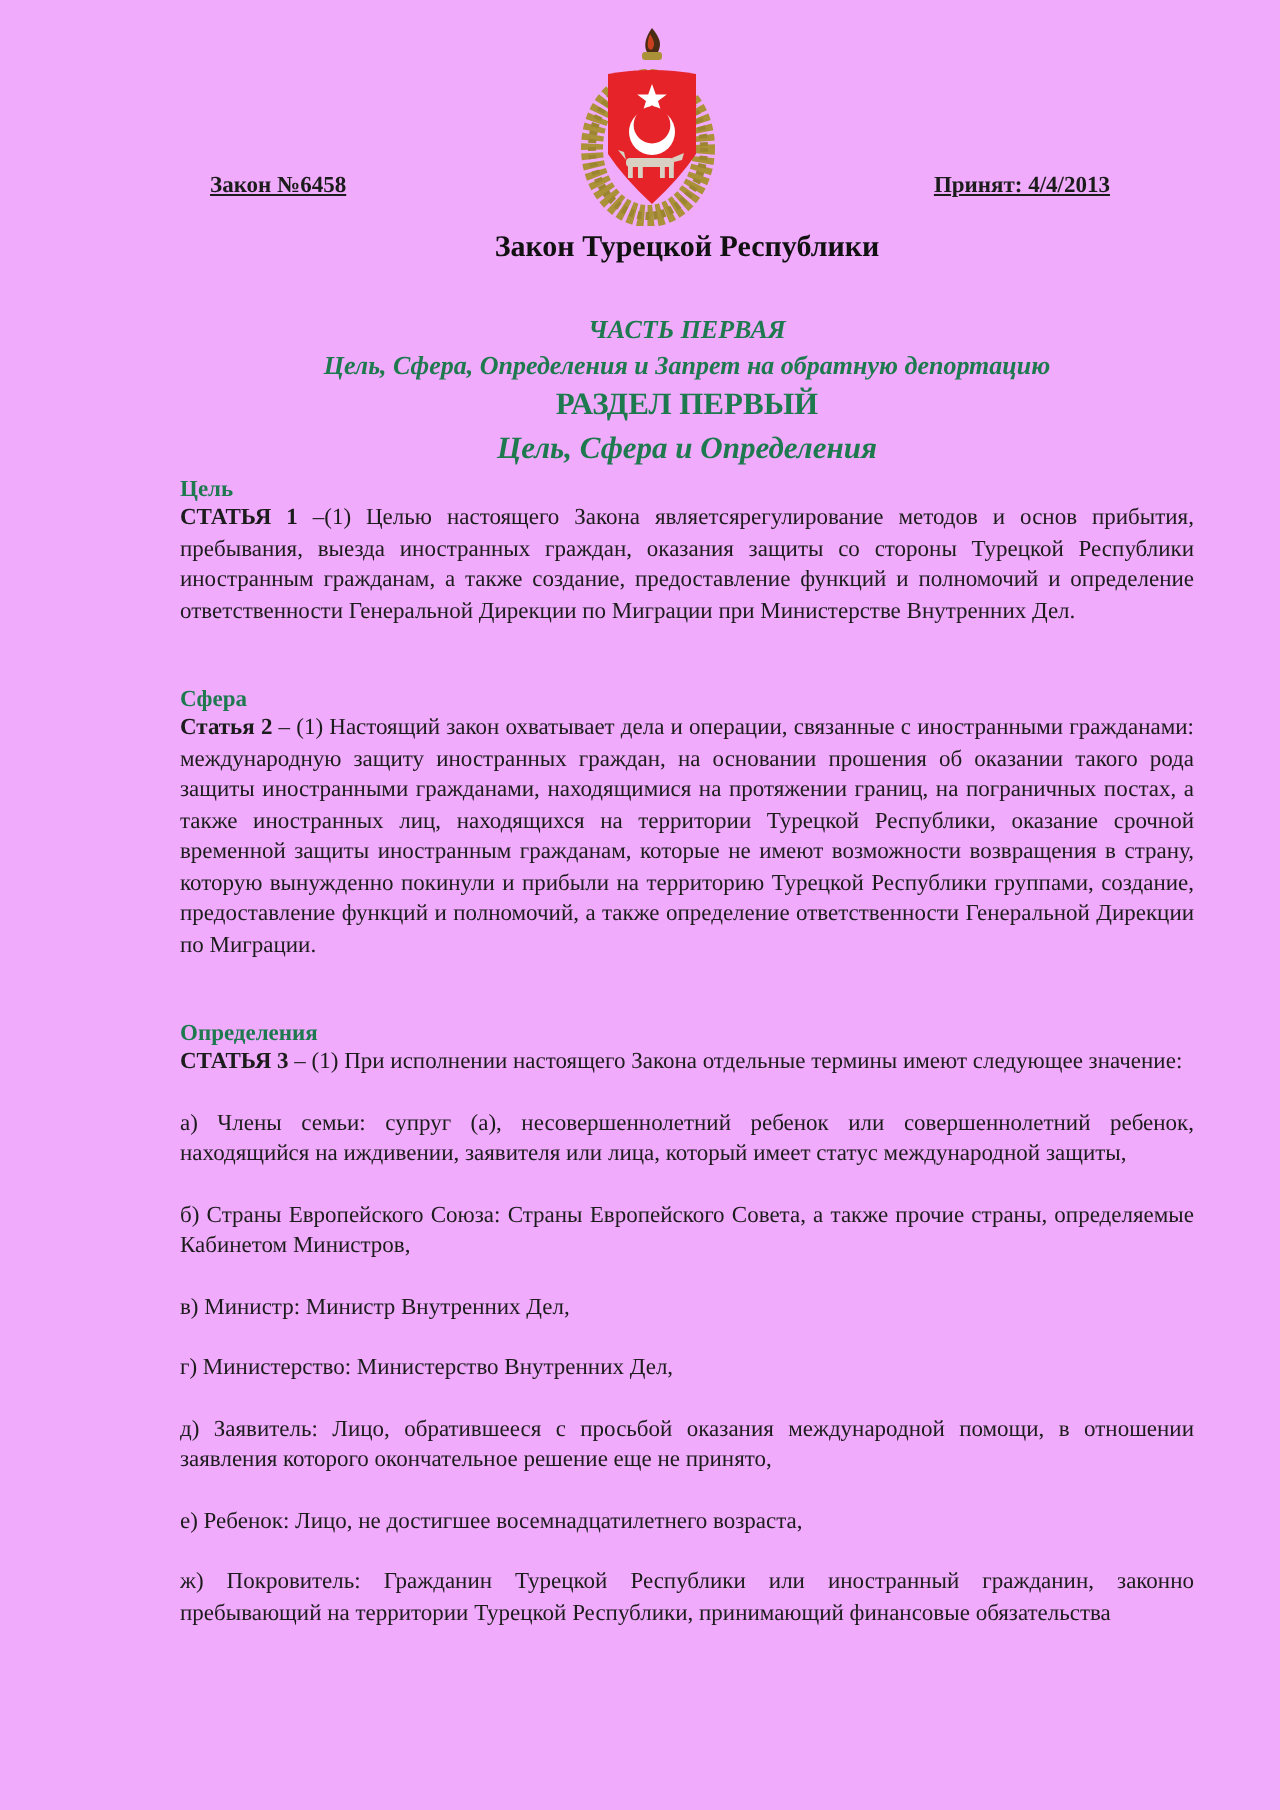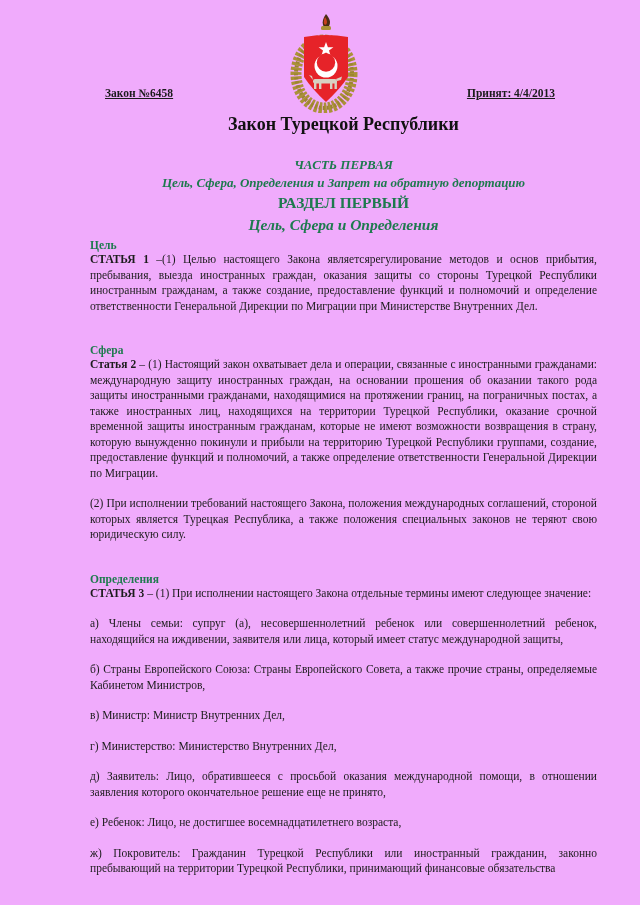--- a/index.html
+++ b/index.html
@@ -27,21 +27,21 @@
     display:flex;justify-content:space-between;
     margin-top:-26px;
     font-weight:bold;font-size:11.5px;
     position:relative;z-index:2;
   }
   .hdr-left{margin-left:15px;text-decoration:underline;}
   .hdr-right{margin-right:42px;text-decoration:underline;}
   
   .doc-title{
     margin-top:14px;text-align:center;
-    font-weight:bold;font-size:18px;line-height:22px;color:#111;
+    font-weight:bold;font-size:15px;line-height:22px;color:#111;
   }
   .part-block{margin-top:21px;text-align:center;color:var(--green);}
   .part-h{font-weight:bold;font-style:italic;font-size:13px;line-height:18px;}
   .part-sub{font-weight:bold;font-style:italic;font-size:13px;line-height:18px;}
   .sect-h{font-weight:bold;font-size:15.5px;line-height:22px;}
   .sect-sub{font-weight:bold;font-size:15.5px;line-height:22px;font-style:italic;}
   
   .green-h{
     color:var(--green);font-weight:bold;font-size:11.5px;line-height:14px;
   }
@@ -105,21 +105,20 @@
       <div class="part-sub">Цель, Сфера, Определения и Запрет на обратную депортацию</div>
       <div class="sect-h">РАЗДЕЛ ПЕРВЫЙ</div>
       <div class="sect-sub">Цель, Сфера и Определения</div>
     </div>
 
     <div class="green-h mt-goal">Цель</div>
     <p class="para"><b>СТАТЬЯ 1</b><span> –(1) Целью настоящего Закона являетсярегулирование методов и основ прибытия, пребывания, выезда иностранных граждан, оказания защиты со стороны Турецкой Республики иностранным гражданам, а также создание, предоставление функций и полномочий и определение ответственности Генеральной Дирекции по Миграции при Министерстве Внутренних Дел.</span></p>
 
     <div class="green-h gap-lg">Сфера</div>
     <p class="para"><b>Статья 2</b><span> – (1) Настоящий закон охватывает дела и операции, связанные с иностранными гражданами: международную защиту иностранных граждан, на основании прошения об оказании такого рода защиты иностранными гражданами, находящимися на протяжении границ, на пограничных постах, а также иностранных лиц, находящихся на территории Турецкой Республики, оказание срочной временной защиты иностранным гражданам, которые не имеют возможности возвращения в страну, которую вынужденно покинули и прибыли на территорию Турецкой Республики группами, создание, предоставление функций и полномочий, а также определение ответственности Генеральной Дирекции по Миграции.</span></p>
-    <p class="para gap-p">(2) При исполнении требований настоящего Закона, положения международных соглашений, стороной которых является Турецкая Республика, а также положения специальных законов не теряют свою юридическую силу.</p>
 
     <div class="green-h gap-lg">Определения</div>
     <p class="para"><b>СТАТЬЯ 3</b><span> – (1) При исполнении настоящего Закона отдельные термины имеют следующее значение:</span></p>
 
     <p class="para gap-item">а) Члены семьи: супруг (а), несовершеннолетний ребенок или совершеннолетний ребенок, находящийся на иждивении, заявителя или лица, который имеет статус международной защиты,</p>
     <p class="para gap-item">б) Страны Европейского Союза: Страны Европейского Совета, а также прочие страны, определяемые Кабинетом Министров,</p>
     <p class="para gap-item">в) Министр: Министр Внутренних Дел,</p>
     <p class="para gap-item">г) Министерство: Министерство Внутренних Дел,</p>
     <p class="para gap-item">д) Заявитель: Лицо, обратившееся с просьбой оказания международной помощи, в отношении заявления которого окончательное решение еще не принято,</p>
     <p class="para gap-item">е) Ребенок: Лицо, не достигшее восемнадцатилетнего возраста,</p>

